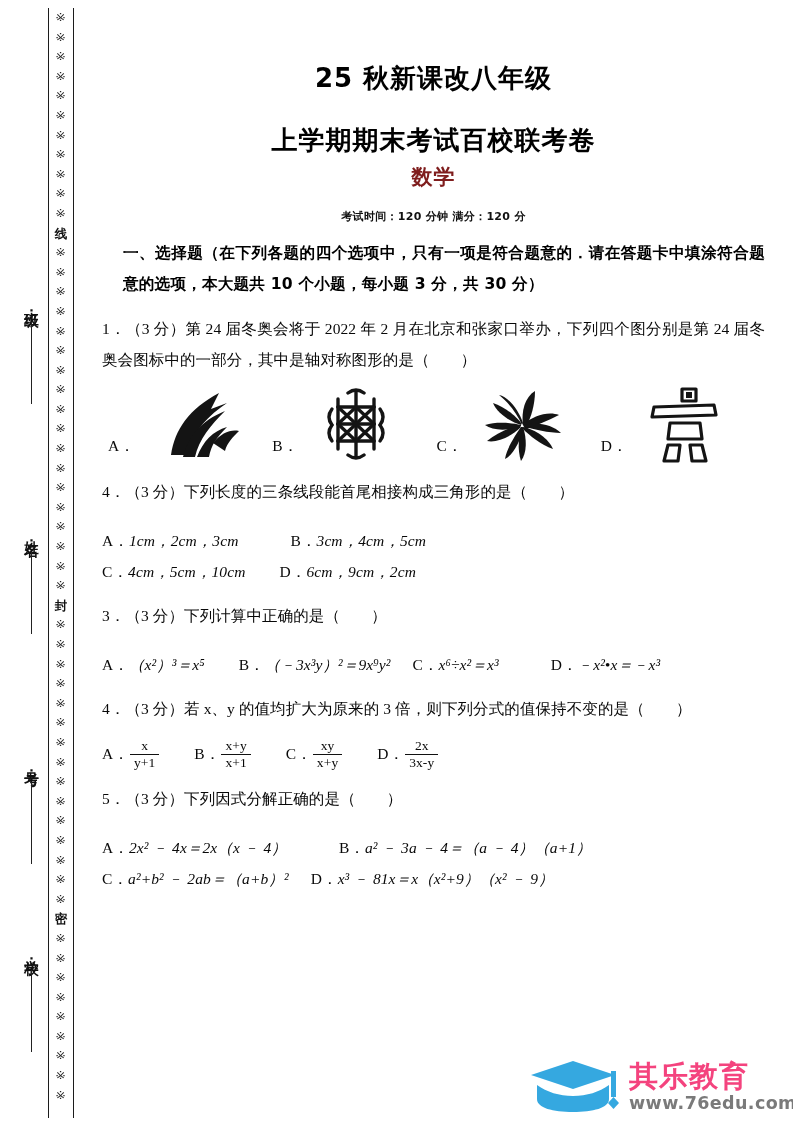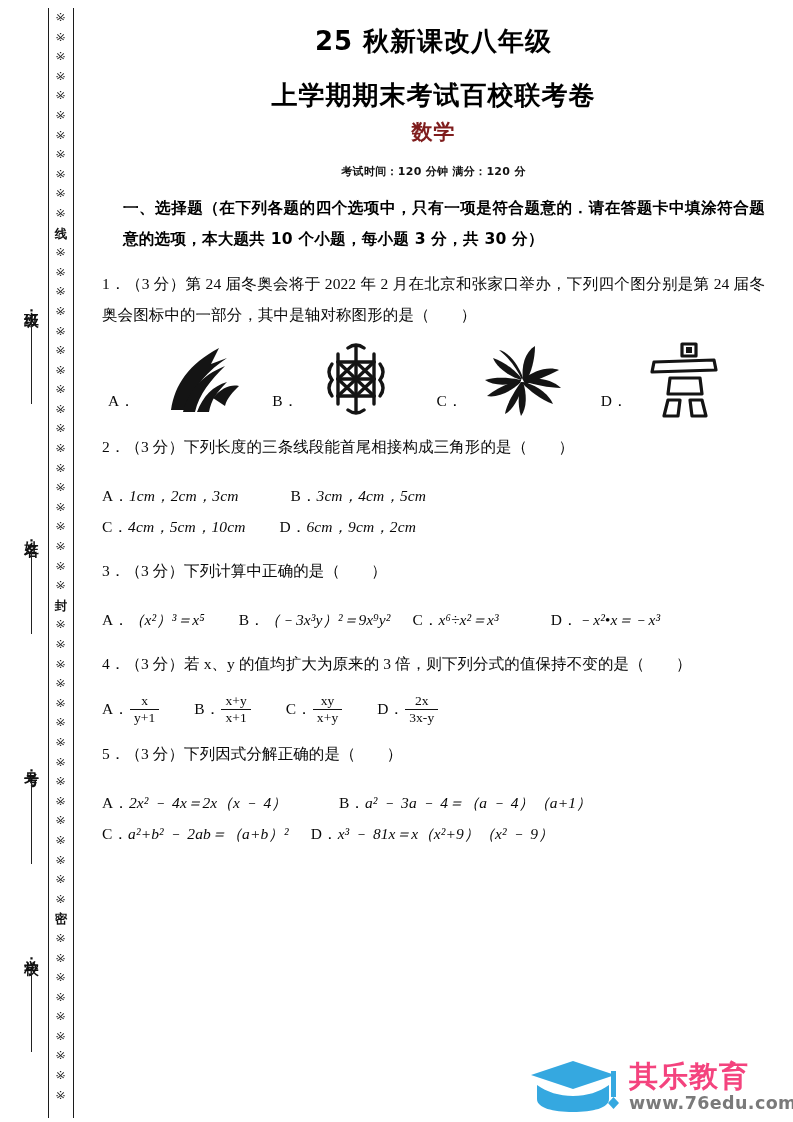--- a/index.html
+++ b/index.html
@@ -86,37 +86,37 @@
   }
 
   
   #sheet {
     position: absolute;
     left: 95px; top: 0;
     width: 698px; height: 1122px;
     padding: 0 28px 0 7px;
   }
 
-  .title-block { padding-top: 25px; text-align: center; }
+  .title-block { padding-top: 62px; text-align: center; }
   .doc-title-1 {
     font-family: "DejaVu Sans", sans-serif;
     font-weight: 700;
     font-size: 26px;
     letter-spacing: 1px;
     color: #000;
     line-height: 1.25;
   }
   .doc-title-2 {
     font-family: "DejaVu Sans", sans-serif;
     font-weight: 700;
     font-size: 26px;
     letter-spacing: 1px;
     color: #000;
     line-height: 1.35;
-    margin-top: 20px;
+    margin-top: 28px;
   }
   .doc-subject {
     font-family: "DejaVu Sans", sans-serif;
     font-weight: 700;
     font-size: 21px;
     letter-spacing: 1px;
     color: #7f1d1d;
     margin-top: 6px;
     line-height: 1.3;
   }
@@ -387,21 +387,21 @@
             <path d="M56 60 L68 60 L72 76 L58 76 Z"></path>
           </g>
           <path d="M52 7 L58 7 L58 13 L52 13 Z" fill="#141414"></path>
         </svg>
       </div>
 
     </div>
   </div>
 
   <div class="q">
-    <div class="stem">2．（3 分）下列长度的三条线段能首尾相接构成三角形的是（　　）</div>
+    <div class="stem">4．（3 分）下列长度的三条线段能首尾相接构成三角形的是（　　）</div>
     <div class="opts">
       <div class="opts-row">
         <span class="opt-lbl">A．</span><span class="mi">1cm，2cm，3cm</span><span class="gap-lg"></span><span class="opt-lbl">B．</span><span class="mi">3cm，4cm，5cm</span>
       </div>
       <div class="opts-row">
         <span class="opt-lbl">C．</span><span class="mi">4cm，5cm，10cm</span><span class="gap-md"></span><span class="opt-lbl">D．</span><span class="mi">6cm，9cm，2cm</span>
       </div>
     </div>
   </div>
 

